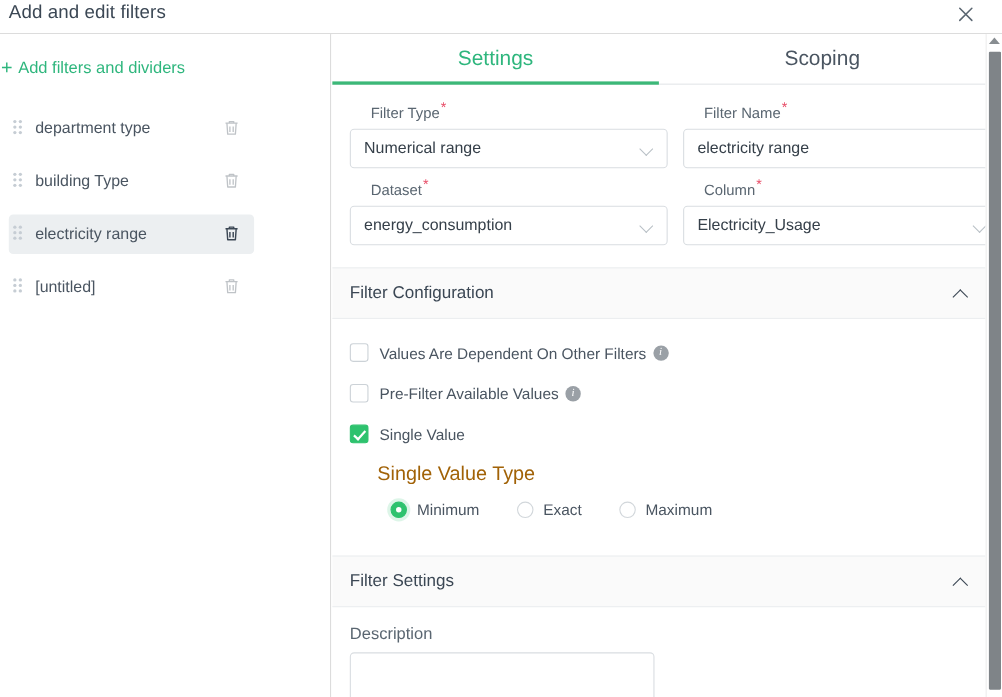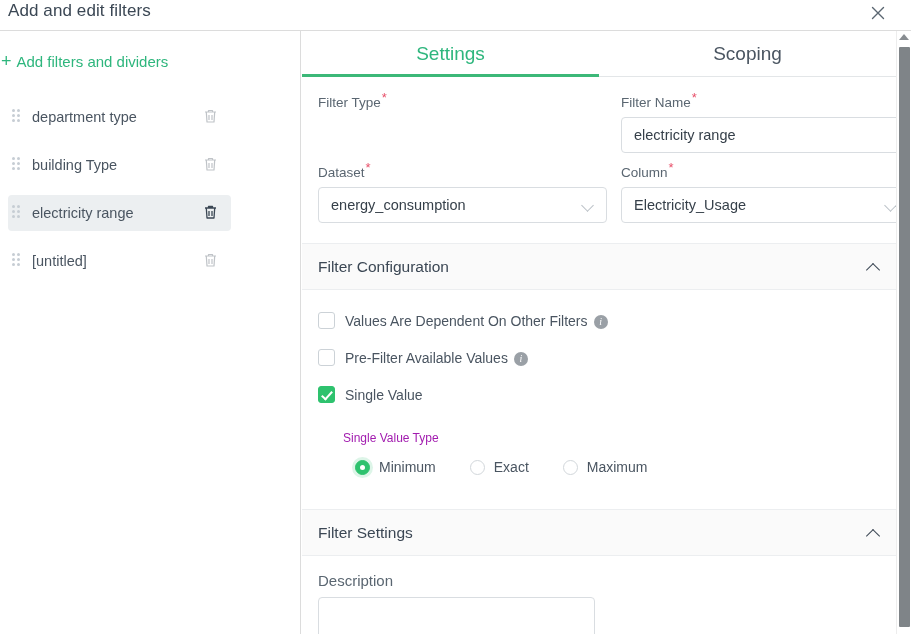--- a/index.html
+++ b/index.html
@@ -118,20 +118,21 @@
   .form-area { position: relative; padding: 18px 16px 0 16px; }
   .field-grid {
     display: grid;
     grid-template-columns: 289px 289px;
     column-gap: 14px;
     row-gap: 12px;
   }
   .field-label {
     font-size: 13.5px; color: #5a6671; margin-bottom: 7px;
     display: block;
+    margin-left: 19px;
   }
   .req { color: #e8506a; font-size: 13px; margin-left: 1px; vertical-align: super; line-height: 0; }
   .control {
     height: 36px; width: 100%;
     border: 1px solid #d9dde1; border-radius: 4px;
     background: #fff;
     display: flex; align-items: center;
     padding: 0 12px;
     font-size: 14.5px; color: #36404a;
     cursor: pointer;
@@ -169,21 +170,21 @@
   .chev::before {
     content: ""; position: absolute; left: 2px; top: 5px;
     width: 9px; height: 9px;
     border-left: 1.6px solid #3b4754;
     border-top: 1.6px solid #3b4754;
     transform: rotate(45deg);
   }
 
   .section-body { padding: 22px 16px 16px 16px; }
 
-  .check-row { display: flex; align-items: flex-end; margin-bottom: 20px; }
+  .check-row { display: flex; align-items: center; margin-bottom: 20px; }
   .checkbox {
     width: 17px; height: 17px; flex: none;
     border: 1px solid #ccd2d7; border-radius: 3px;
     background: #fff; margin-right: 10px; cursor: pointer;
     position: relative;
   }
   .checkbox.checked { background: #2ec26e; border-color: #2ec26e; }
   .checkbox.checked::after {
     content: ""; position: absolute; left: 5px; top: 1.5px;
     width: 4px; height: 9px;
@@ -193,21 +194,21 @@
   .check-label { font-size: 14px; color: #4a5561; margin-right: 6px; }
   .info-icon {
     width: 14px; height: 14px; border-radius: 50%;
     background: #9aa0a6; color: #fff;
     font-size: 10px; line-height: 14px; text-align: center;
     font-family: "Liberation Serif", serif; font-style: italic;
     flex: none; cursor: pointer;
   }
 
   .subgroup { margin-left: 25px; }
-  .sub-label { font-size: 12px; color: #a21caf; margin: 0 0 14px 0; }
+  .sub-label { font-size: 18px; color: #a16207; margin: 0 0 14px 0; }
   .radio-row { display: flex; align-items: center; margin-left: 12px; gap: 0; }
   .radio-item { display: flex; align-items: center; margin-right: 34px; cursor: pointer; }
   .radio {
     width: 15px; height: 15px; border-radius: 50%;
     border: 1.5px solid #d2d7db; background: #fff;
     margin-right: 9px; flex: none; position: relative;
   }
   .radio.selected { border-color: #2ec26e; background: #2ec26e; box-shadow: 0 0 0 3px rgba(46,194,110,.16); }
   .radio.selected::after {
     content: ""; position: absolute; left: 4px; top: 4px;
@@ -360,20 +361,24 @@
       </button>
     </div>
 
     <div class="form-area">
       <div class="field-grid">
 
         <div>
           <label class="field-label">
             <span>Filter Type</span><span class="req">*</span>
           </label>
+          <div class="control">
+            <span class="val">Numerical range</span>
+            <span class="caret"></span>
+          </div>
         </div>
 
         <div>
           <label class="field-label">
             <span>Filter Name</span><span class="req">*</span>
           </label>
           <div class="control textinput">
             <span class="val">electricity range</span>
           </div>
         </div>
@@ -413,21 +418,21 @@
         <span class="check-label">Values Are Dependent On Other Filters</span>
         <span class="info-icon">i</span>
       </div>
 
       <div class="check-row">
         <span class="checkbox"></span>
         <span class="check-label">Pre-Filter Available Values</span>
         <span class="info-icon">i</span>
       </div>
 
-      <div class="check-row" style="margin-bottom:28px">
+      <div class="check-row" style="margin-bottom:17px">
         <span class="checkbox checked"></span>
         <span class="check-label">Single Value</span>
       </div>
 
       <div class="subgroup">
         <div class="sub-label">Single Value Type</div>
         <div class="radio-row">
           <label class="radio-item">
             <span class="radio selected"></span>
             <span class="radio-label">Minimum</span>

